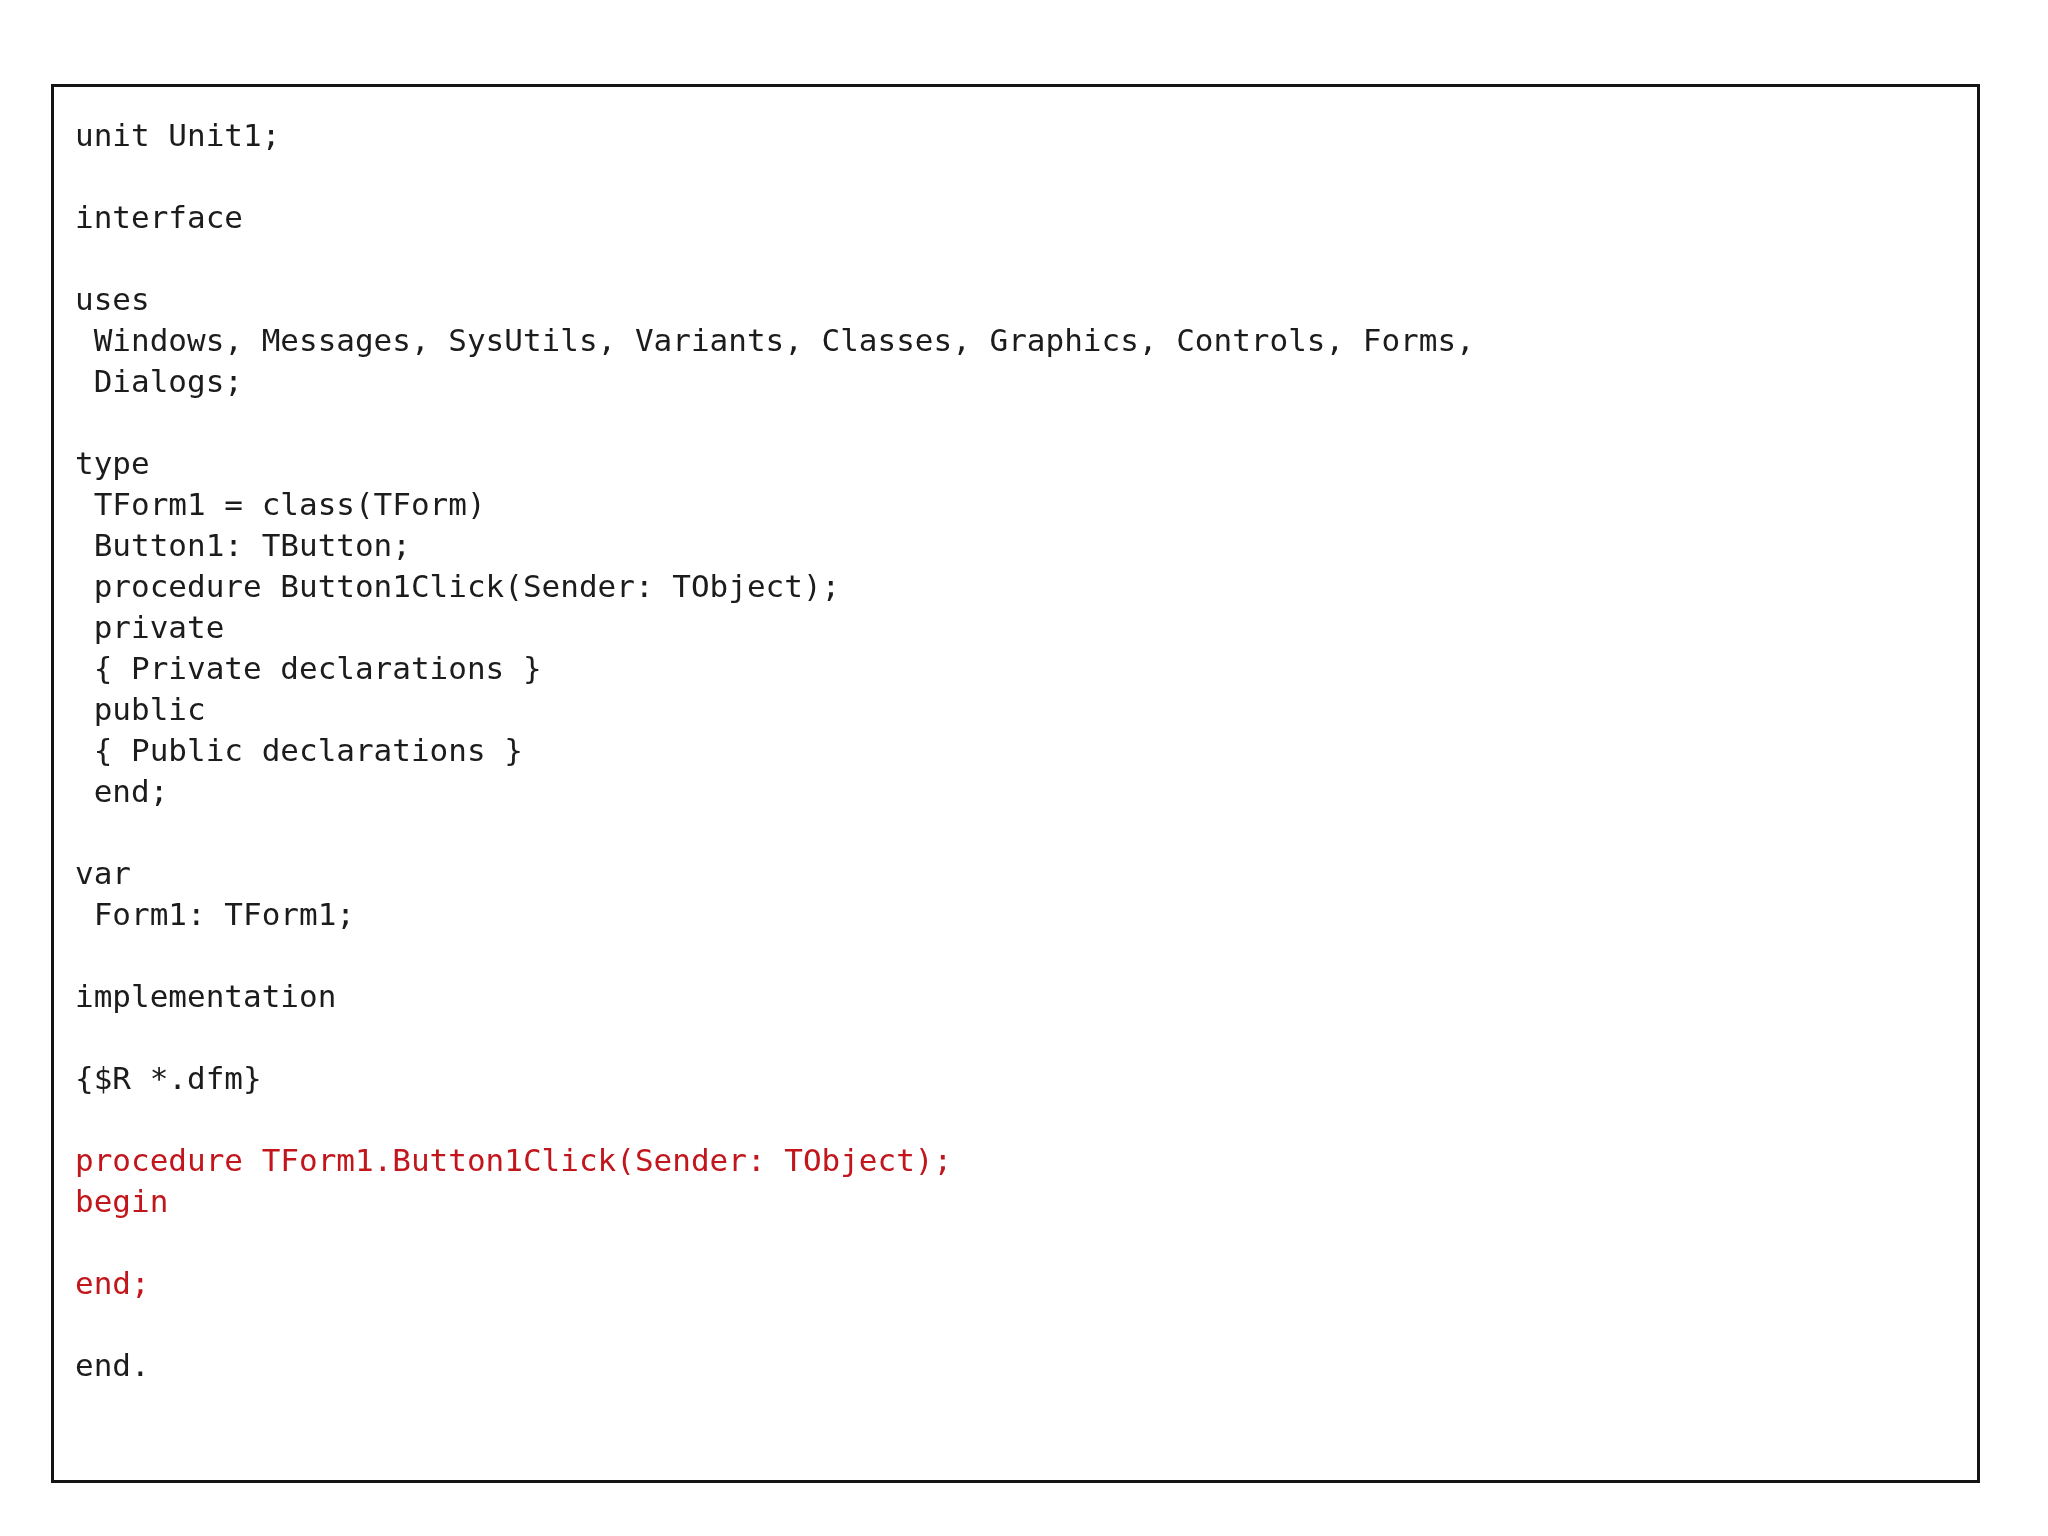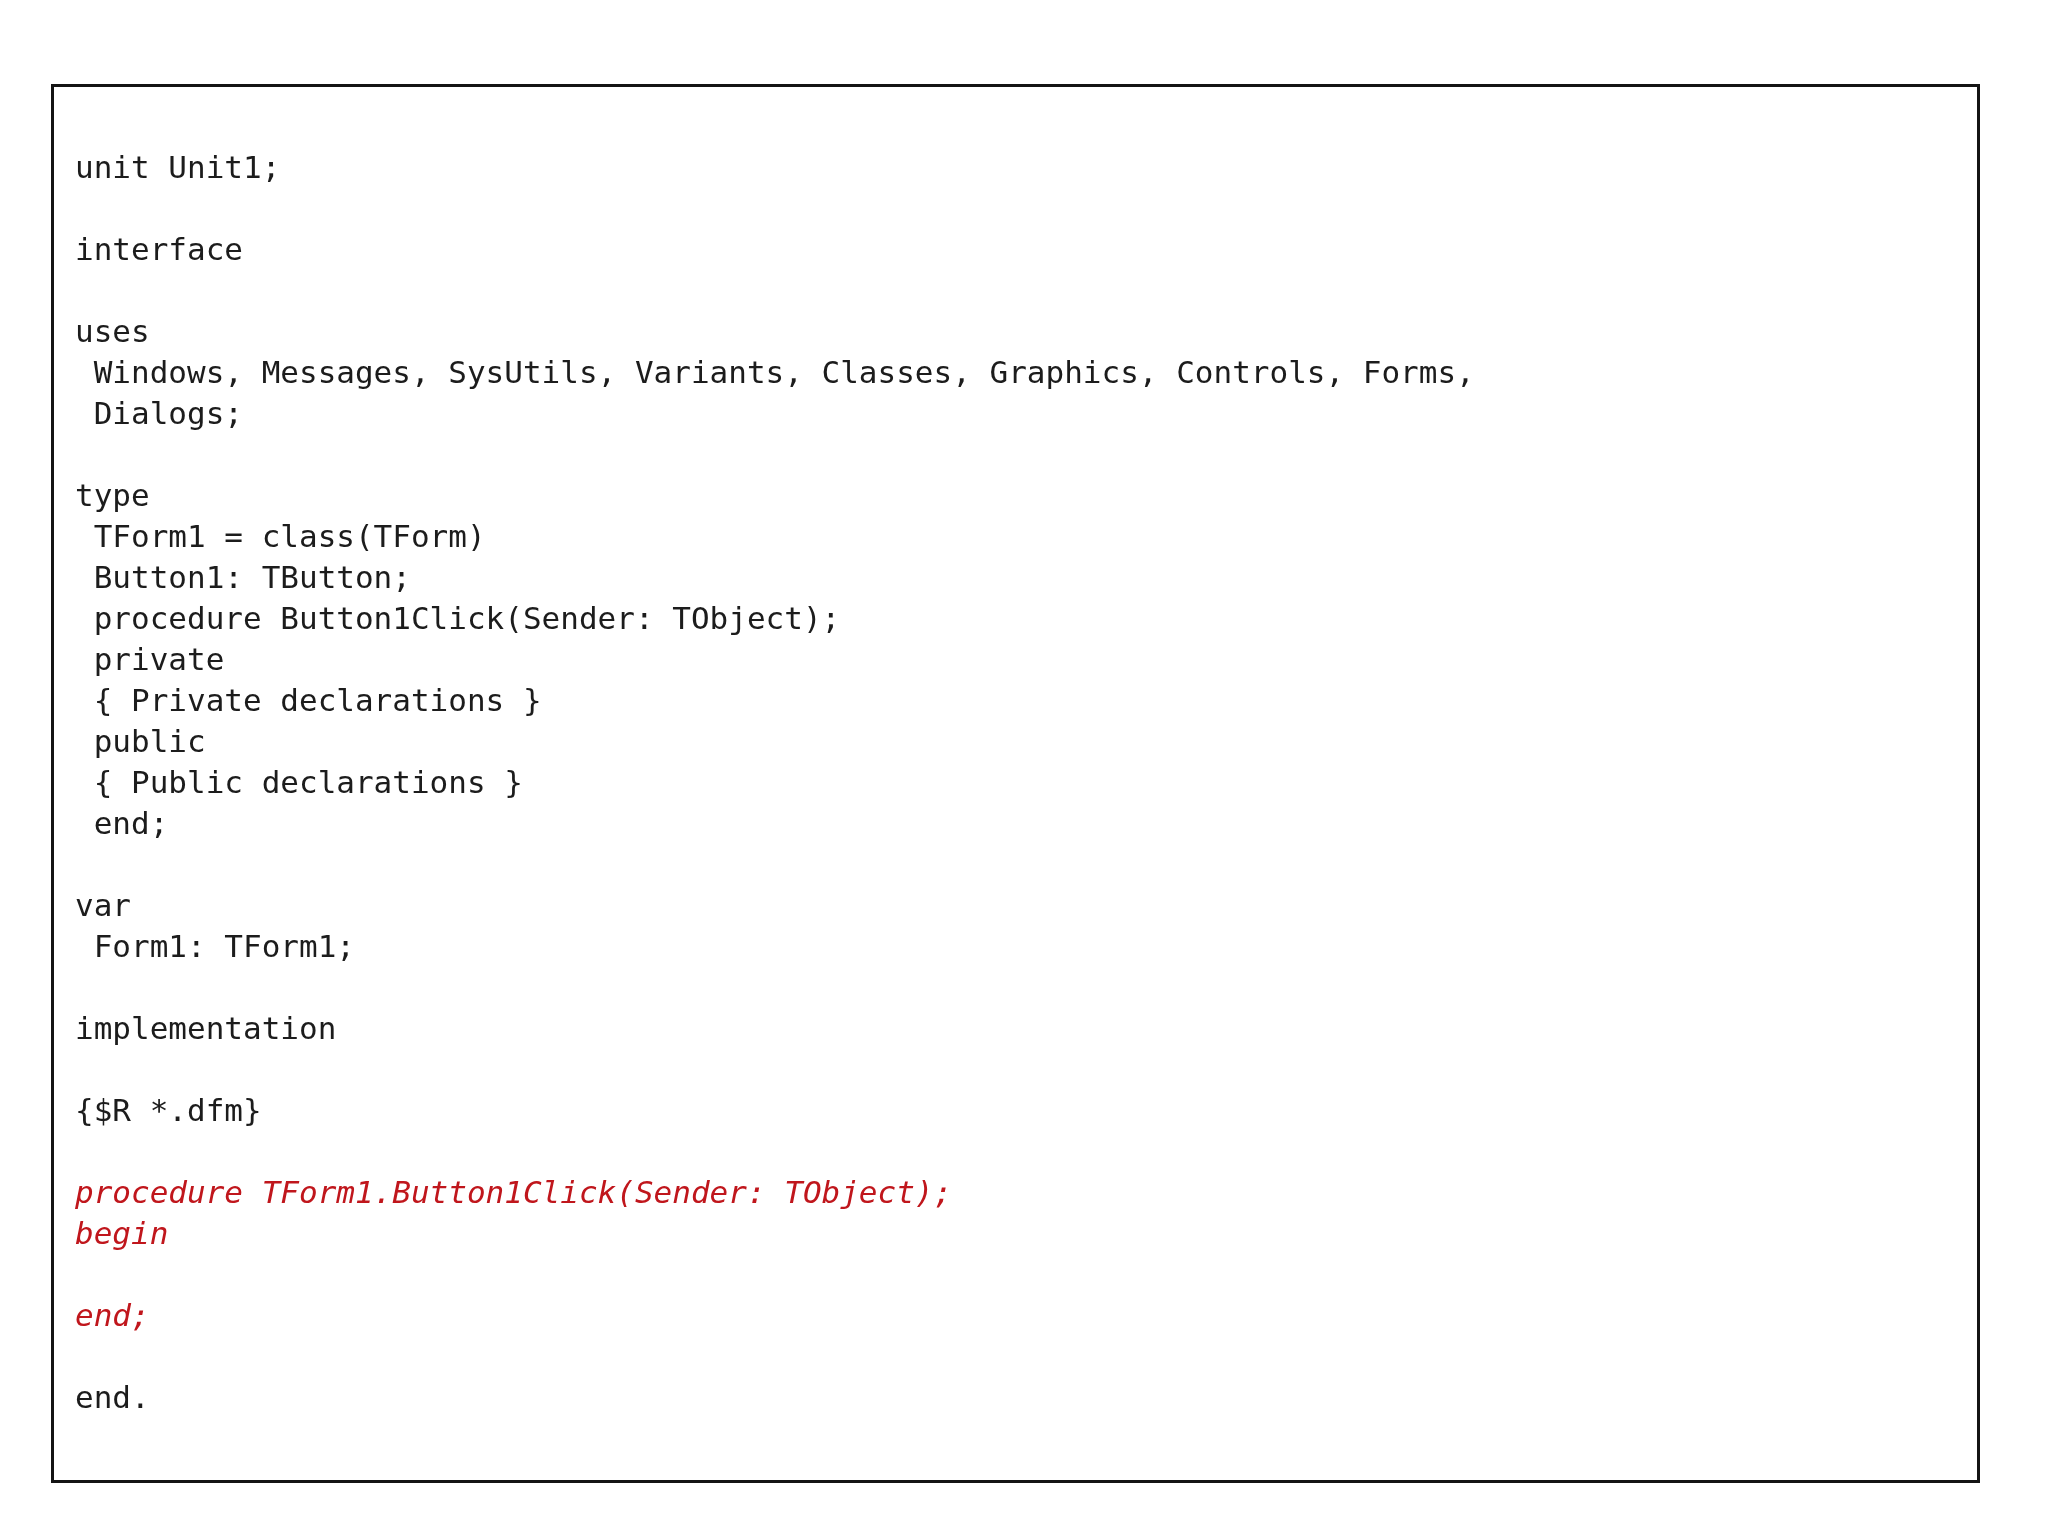--- a/index.html
+++ b/index.html
@@ -19,34 +19,33 @@
     left: 51px;
     top: 84px;
     width: 1923px;   
     height: 1393px;  
     border: 3px solid #141414;
     background: #ffffff;
     box-sizing: content-box;
   }
   .code {
     margin: 0;
-    padding: 60px 20px 0 21px;
+    padding: 28px 20px 0 21px;
     font-family: "DejaVu Sans Mono", "Liberation Mono", monospace;
     font-size: 31px;
     line-height: 41px;
     white-space: pre;
     color: #1c1c1c;
   }
   .code-line {
     min-height: 41px;
     white-space: pre;
   }
   .code-line.highlight {
     color: #c0161c;
-    font-style: italic;
   }
 </style>
 </head>
 <body style="background: rgb(255, 255, 255);">
 
 <div class="code-listing" style="border-color: rgb(20, 20, 20);">
   <pre class="code" id="code-container" style="color: rgb(28, 28, 28);"><div class="code-line">unit Unit1;</div><div class="code-line">&nbsp;</div><div class="code-line">interface</div><div class="code-line">&nbsp;</div><div class="code-line">uses</div><div class="code-line"> Windows, Messages, SysUtils, Variants, Classes, Graphics, Controls, Forms,</div><div class="code-line"> Dialogs;</div><div class="code-line">&nbsp;</div><div class="code-line">type</div><div class="code-line"> TForm1 = class(TForm)</div><div class="code-line"> Button1: TButton;</div><div class="code-line"> procedure Button1Click(Sender: TObject);</div><div class="code-line"> private</div><div class="code-line"> { Private declarations }</div><div class="code-line"> public</div><div class="code-line"> { Public declarations }</div><div class="code-line"> end;</div><div class="code-line">&nbsp;</div><div class="code-line">var</div><div class="code-line"> Form1: TForm1;</div><div class="code-line">&nbsp;</div><div class="code-line">implementation</div><div class="code-line">&nbsp;</div><div class="code-line">{$R *.dfm}</div><div class="code-line">&nbsp;</div><div class="code-line highlight" style="color: rgb(192, 22, 28);">procedure TForm1.Button1Click(Sender: TObject);</div><div class="code-line highlight" style="color: rgb(192, 22, 28);">begin</div><div class="code-line highlight" style="color: rgb(192, 22, 28);">&nbsp;</div><div class="code-line highlight" style="color: rgb(192, 22, 28);">end;</div><div class="code-line">&nbsp;</div><div class="code-line">end.</div></pre>
 </div>
 
 </body></html>

